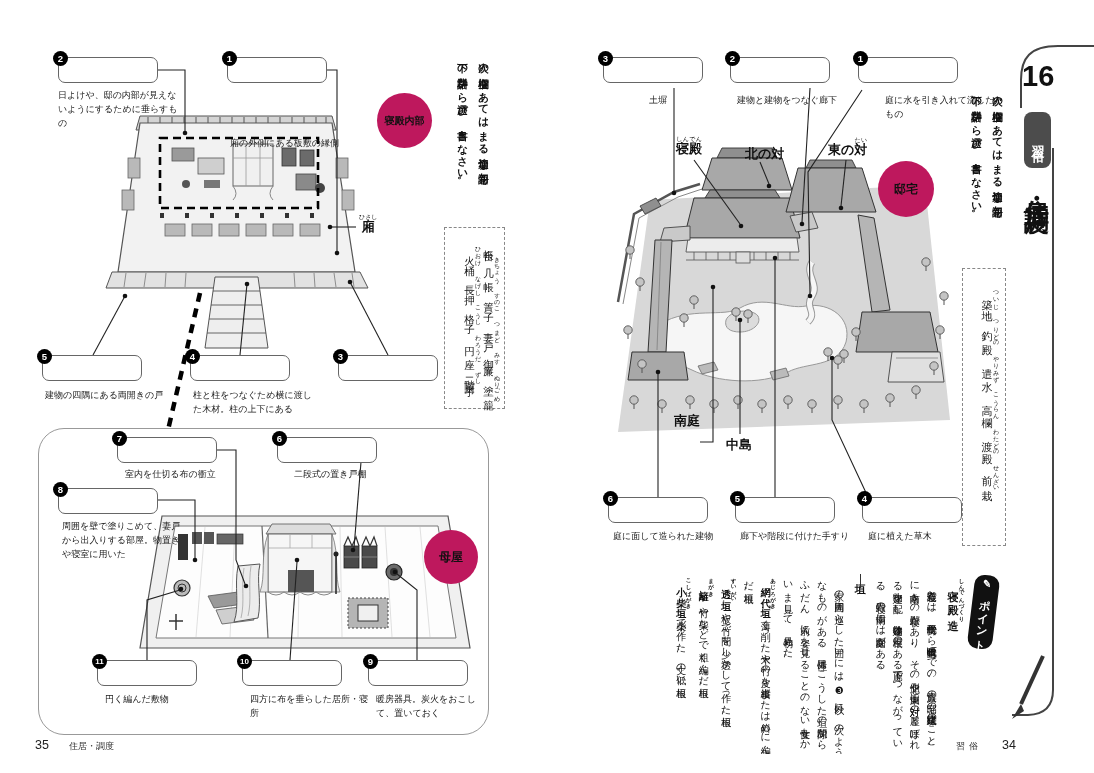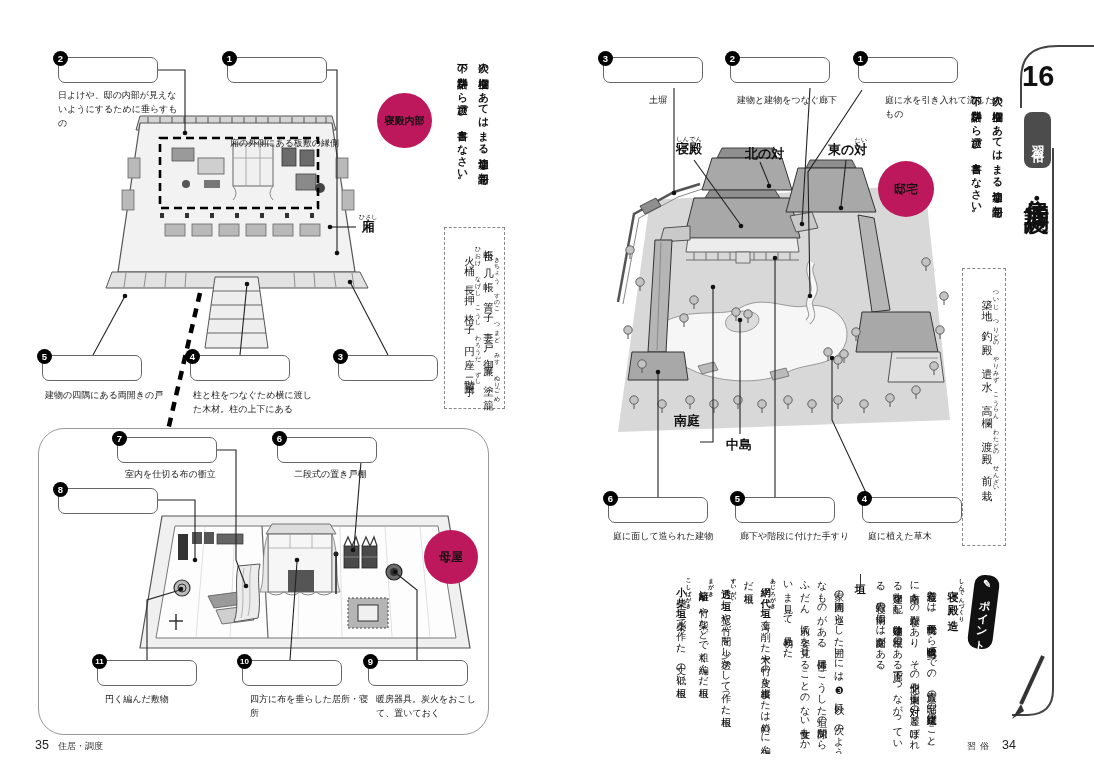--- a/index.html
+++ b/index.html
@@ -43,21 +43,21 @@
           display:flex;align-items:center;justify-content:center;font-size:11px;font-weight:bold;
           transform:rotate(7deg);letter-spacing:1px;}
   .pbadge .pen{font-size:10px;margin-bottom:2px;}
   
   .ch16{position:absolute;z-index:2;left:1022px;top:60px;font-size:29px;font-weight:600;}
   .chtab{position:absolute;z-index:3;left:1024px;top:112px;width:27px;height:56px;background:#4c4c4c;
          color:#fff;border-radius:8px;writing-mode:vertical-rl;display:flex;align-items:center;
          justify-content:center;font-size:13px;font-weight:bold;letter-spacing:5px;}
   .chtitle{position:absolute;z-index:2;left:1020px;top:180px;height:170px;writing-mode:vertical-rl;
          font-size:25px;font-weight:bold;font-family:"Liberation Serif",serif;letter-spacing:2px;}
-  .footer{position:absolute;z-index:2;font-size:9px;color:#333;display:flex;align-items:baseline;gap:9px;}
+  .footer{position:absolute;z-index:2;font-size:9px;color:#333;display:flex;align-items:baseline;gap:20px;}
   .footer .pn{font-size:12.5px;color:#222;}
   rt{letter-spacing:0;}
 </style>
 </head>
 <body>
 
 <div id="page">
 
 <svg class="layer" width="1094" height="773" viewBox="0 0 1094 773">
 
@@ -433,20 +433,21 @@
 <div class="cap" style="left:125px;top:468px;width:125px;">室内を仕切る布の衝立</div>
 
 <div class="abox" style="left:277px;top:437px;">
   <span class="n">6</span>
     </div>
 <div class="cap" style="left:285px;top:468px;width:110px;margin-left:9px;">二段式の置き戸棚</div>
 
 <div class="abox" style="left:58px;top:488px;">
   <span class="n">8</span>
     </div>
+<div class="cap" style="left:62px;top:520px;width:120px;">周囲を壁で塗りこめて、妻戸から出入りする部屋。物置きや寝室に用いた</div>
 
 <div class="cbadge" style="left:424px;top:530px;width:54px;height:54px;font-size:12px;">母屋</div>
 
 <div class="abox" style="left:97px;top:660px;">
   <span class="n two">11</span>
     </div>
 <div class="cap" style="left:105px;top:693px;width:110px;">円く編んだ敷物</div>
 
 <div class="abox" style="left:242px;top:660px;">
   <span class="n two">10</span>

